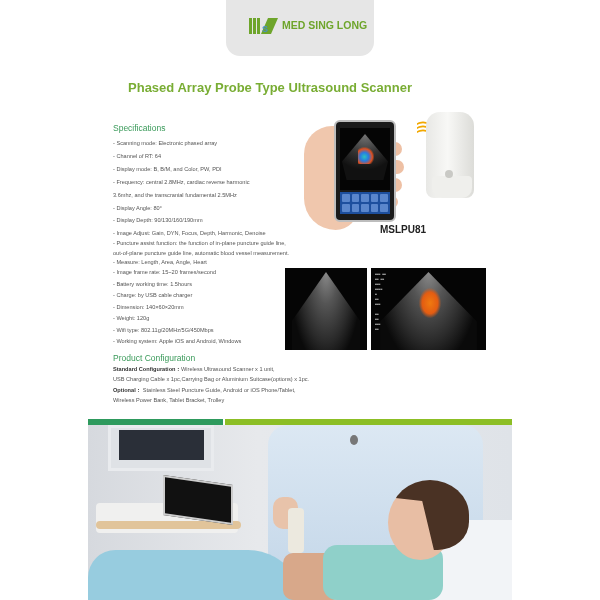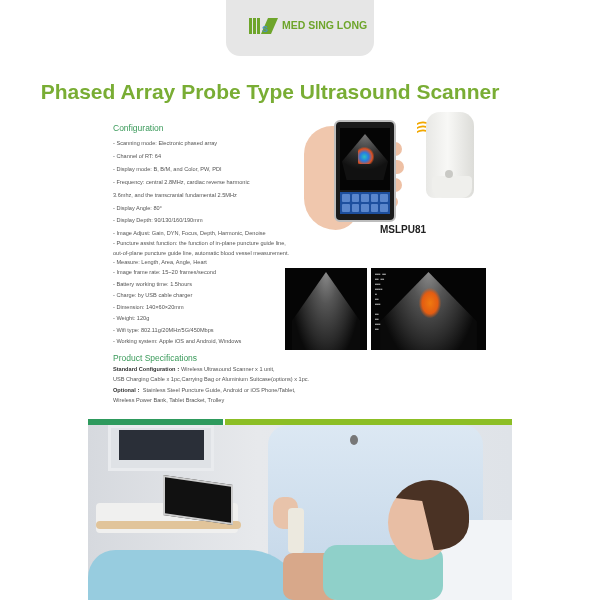--- a/index.html
+++ b/index.html
@@ -1,21 +1,21 @@
 <!DOCTYPE html>
 <html><head>
 <meta charset="utf-8">
 <style>
   html, body { margin:0; padding:0; }
   body { width:600px; height:600px; background:#ffffff; position:relative; overflow:hidden; font-family:"Liberation Sans", sans-serif; }
   .logo-tab { position:absolute; left:226px; top:0; width:148px; height:56px; background:#e6e6e6; border-radius:0 0 14px 14px; }
   .logo { position:absolute; left:249px; top:16px; display:flex; align-items:center; gap:3px; }
   .logo-mark { width:30px; height:18px; position:relative; }
   .logo-text { font-size:10.5px; font-weight:bold; color:#6ea52b; letter-spacing:0px; }
-  .title { position:absolute; left:0; width:540px; top:80px; text-align:center; font-size:21px; font-weight:bold; color:#79ad34; }
+  .title { position:absolute; left:0; width:540px; top:80px; text-align:center; font-size:13px; font-weight:bold; color:#79ad34; }
   .spec-head { position:absolute; left:113px; top:123px; font-size:8.5px; color:#3a9a5a; }
   .spec-list { position:absolute; left:113px; top:137px; font-size:5.6px; color:#555; line-height:12.9px; width:260px; }
   .spec-list div { white-space:nowrap; }
   .spec-list .tight { line-height:9px; }
   .cfg-head { position:absolute; left:113px; top:353px; font-size:8.5px; color:#3a9a5a; }
   .cfg-body { position:absolute; left:113px; top:364px; font-size:5.6px; color:#555; line-height:10.3px; width:260px; }
   .cfg-body b { color:#333; }
   .phone-area { position:absolute; left:300px; top:112px; width:110px; height:120px; }
   .hand { position:absolute; left:4px; top:14px; width:54px; height:104px; background:#f0c7ad; border-radius:30px 10px 24px 34px; }
   .finger { position:absolute; background:#eec0a4; border-radius:8px; }
@@ -65,21 +65,21 @@
     <rect x="4" y="2" width="3" height="16" fill="#6ea52b"></rect>
     <rect x="8" y="2" width="3" height="16" fill="#6ea52b"></rect>
     <polygon points="12,18 19,2 29,2 22,18" fill="#6ea52b"></polygon>
     <text x="13" y="16" font-size="9" fill="#4a90c8" font-weight="bold" font-family="Liberation Sans, sans-serif">S</text>
   </svg>
   <span class="logo-text">MED SING LONG</span>
 </div>
 
 <div class="title">Phased Array Probe Type Ultrasound Scanner</div>
 
-<div class="spec-head">Configuration</div>
+<div class="spec-head">Specifications</div>
 <div class="spec-list">
   <div>- Scanning mode: Electronic phased array</div>
   <div>- Channel of RT: 64</div>
   <div>- Display mode: B, B/M, and Color, PW, PDI</div>
   <div>- Frequency: central 2.8MHz, cardiac reverse harmonic</div>
   <div>3.6mhz, and the transcranial fundamental 2.5MHz</div>
   <div>- Display Angle: 80°</div>
   <div>- Display Depth: 90/130/160/190mm</div>
   <div class="tight" style="line-height:12px">- Image Adjust: Gain, DYN, Focus, Depth, Harmonic, Denoise</div>
   <div class="tight">- Puncture assist function: the function of in-plane puncture guide line,</div>
@@ -87,21 +87,21 @@
   <div class="tight">- Measure: Length, Area, Angle, Heart</div>
   <div style="line-height:11.5px">- Image frame rate: 15~20 frames/second</div>
   <div style="line-height:11.5px">- Battery working time: 1.5hours</div>
   <div style="line-height:11.5px">- Charge: by USB cable charger</div>
   <div style="line-height:11.5px">- Dimension: 140×60×20mm</div>
   <div style="line-height:11.5px">- Weight: 120g</div>
   <div style="line-height:11.5px">- Wifi type: 802.11g/20MHz/5G/450Mbps</div>
   <div style="line-height:11.5px">- Working system: Apple iOS and Android, Windows</div>
 </div>
 
-<div class="cfg-head">Product Specifications</div>
+<div class="cfg-head">Product Configuration</div>
 <div class="cfg-body">
   <div><b>Standard Configuration：</b><span>Wireless Ultrasound Scanner x 1 unit,</span></div>
   <div>USB Charging Cable x 1pc,Carrying Bag or Aluminium Suitcase(options) x 1pc.</div>
   <div><b>Optional：</b><span> Stainless Steel Puncture Guide, Android or iOS Phone/Tablet,</span></div>
   <div>Wireless Power Bank, Tablet Bracket, Trolley</div>
 </div>
 
 <div class="phone-area">
   <div class="hand"></div>
   <div class="finger" style="left:84px;top:30px;width:18px;height:14px;"></div>

